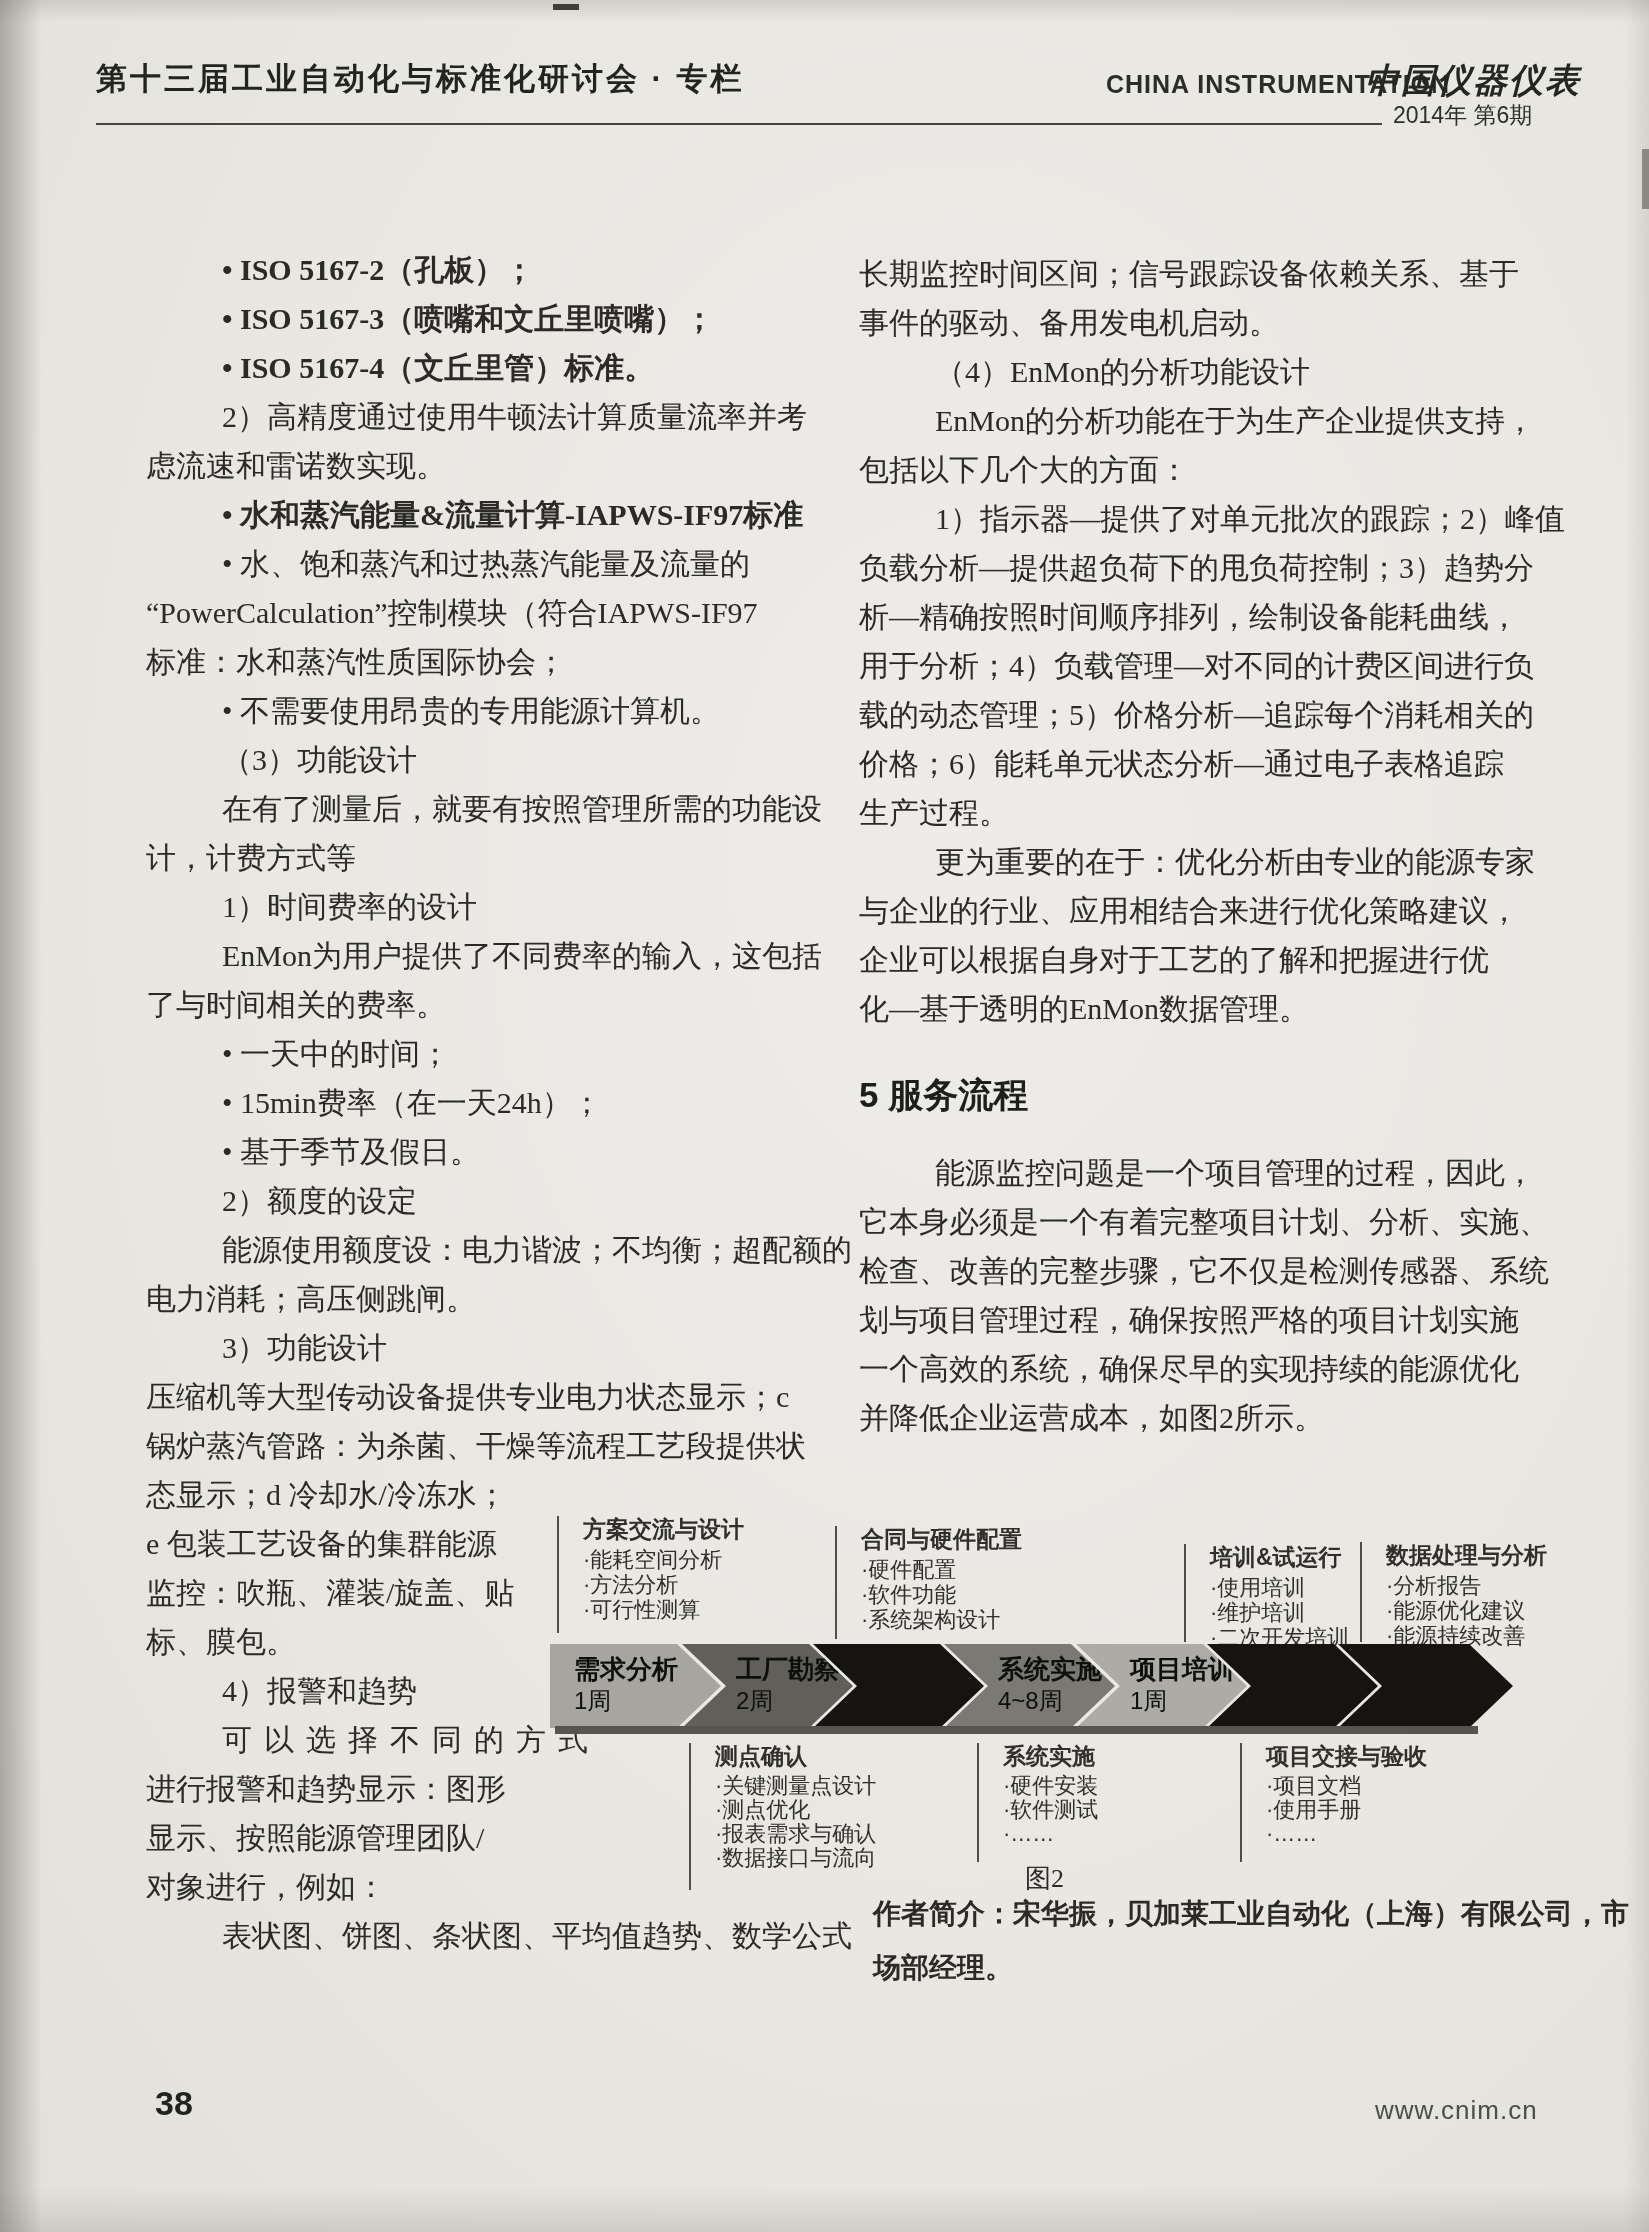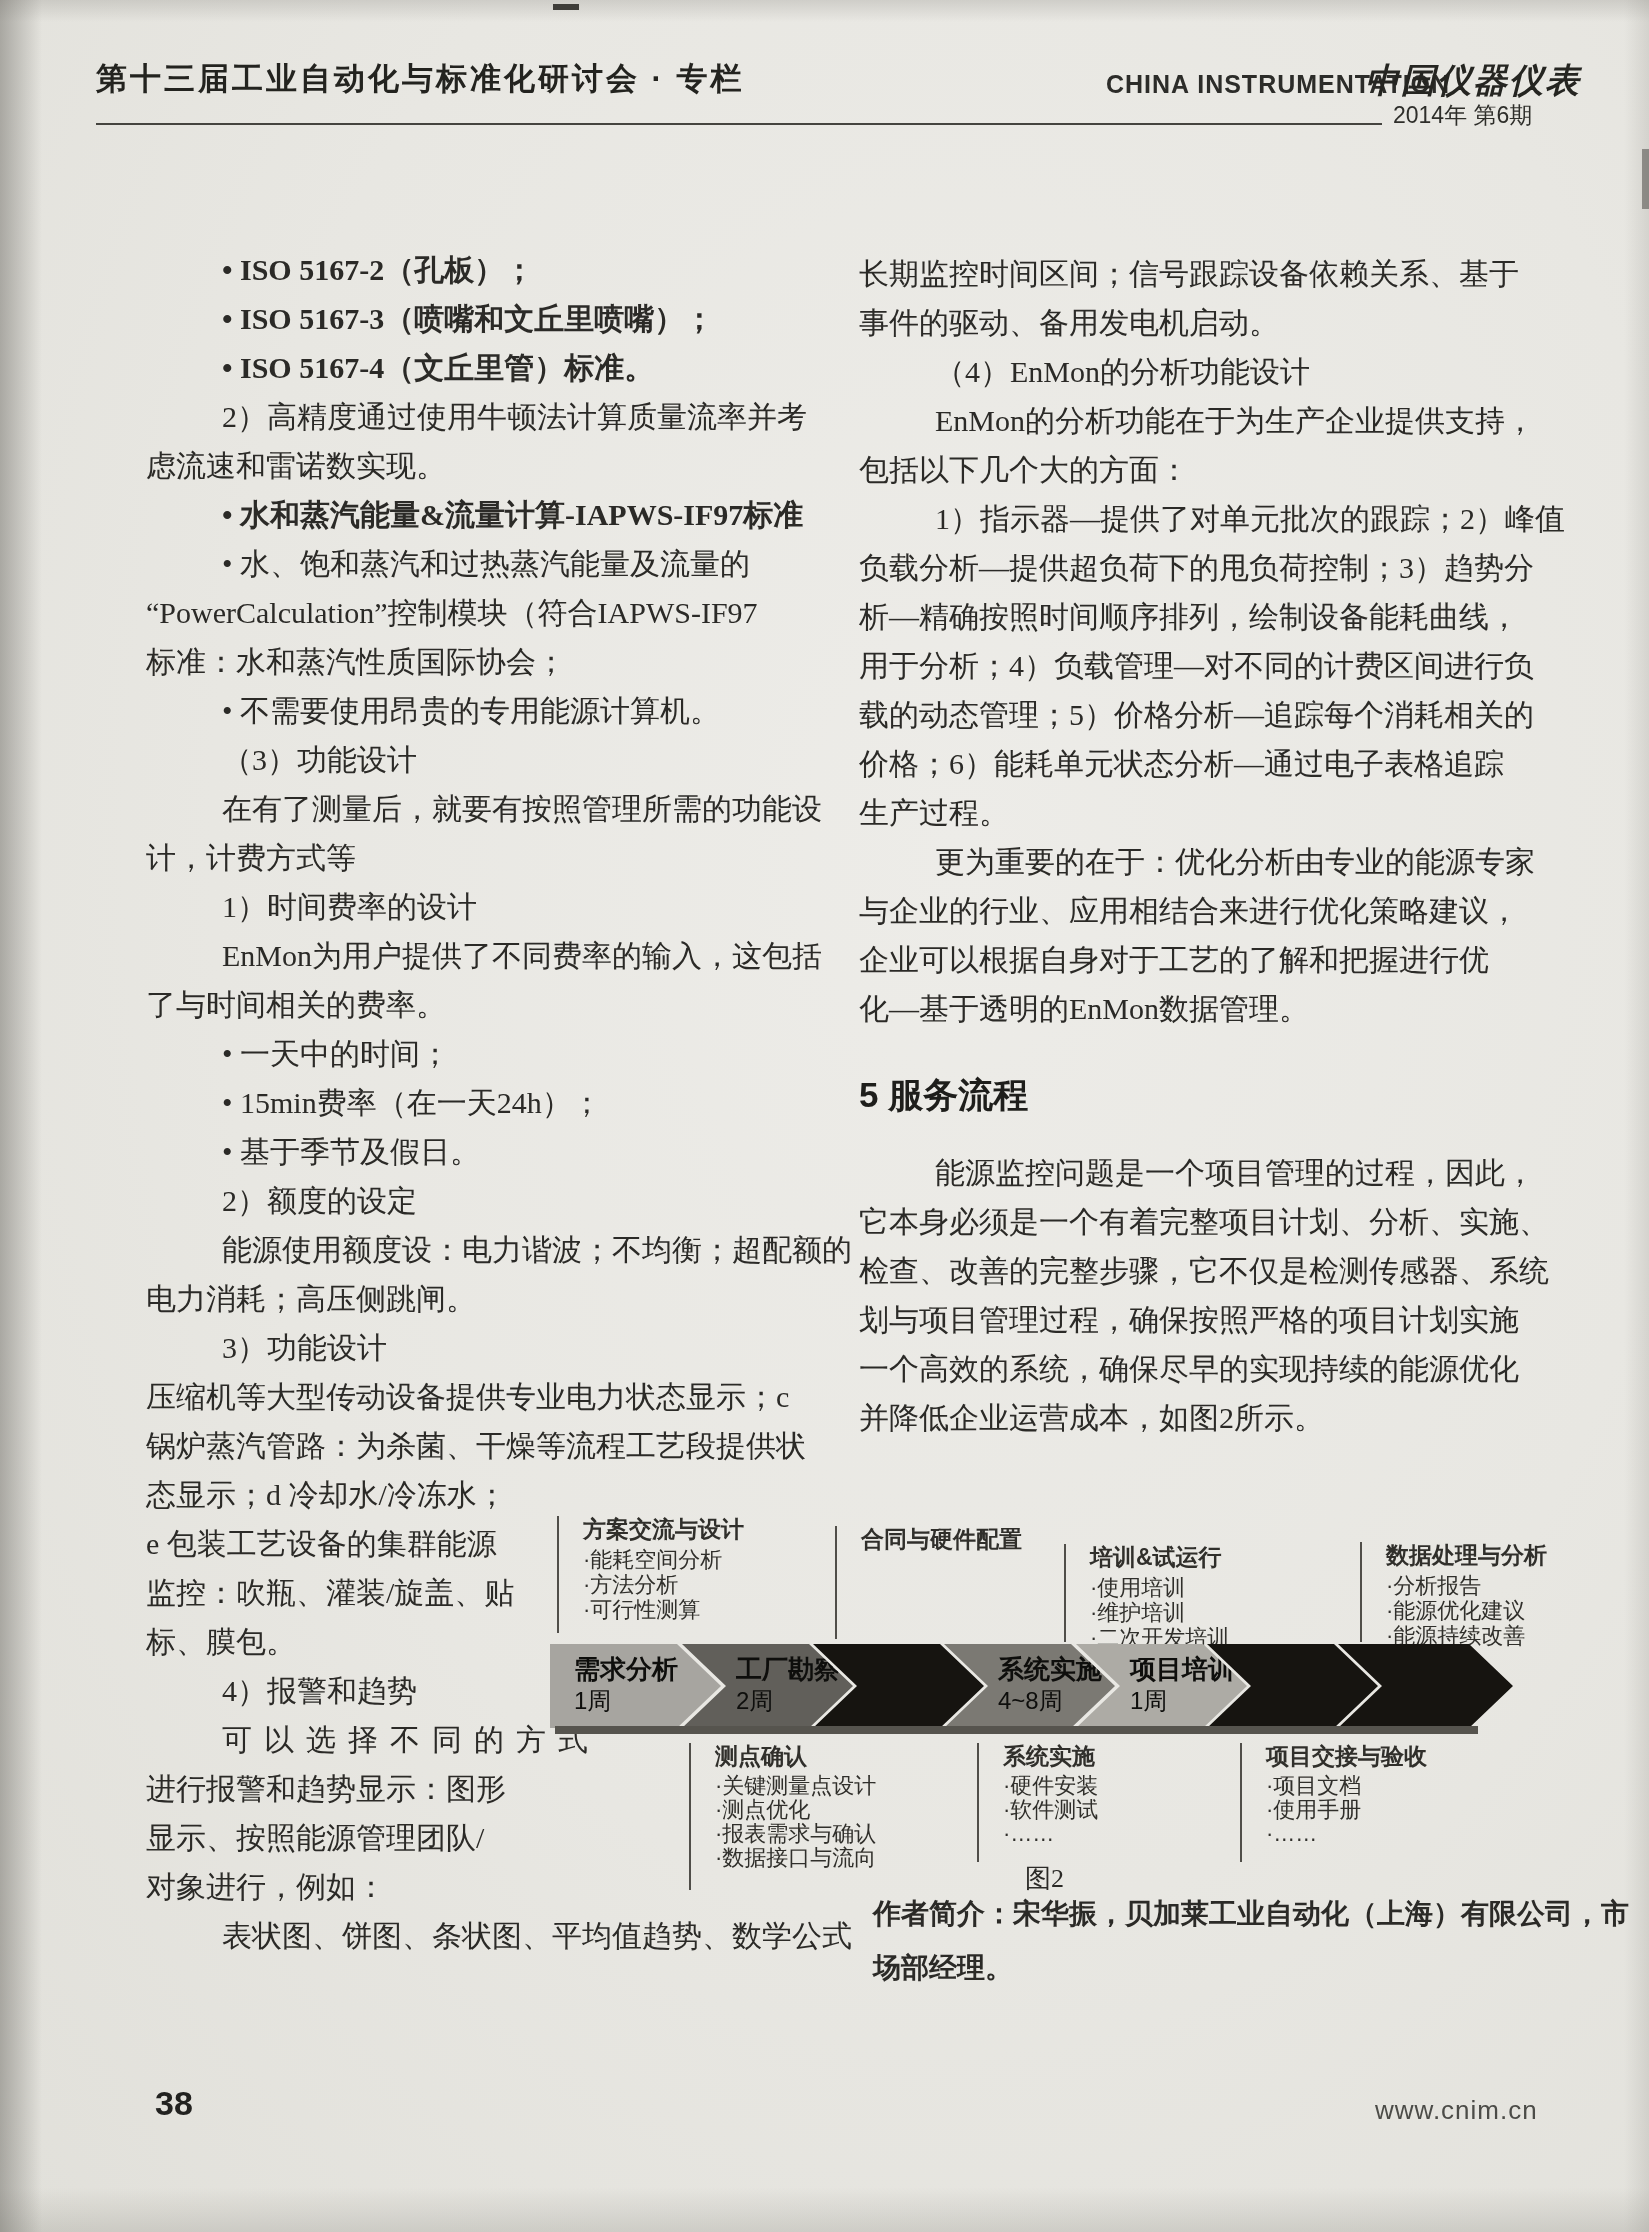--- a/index.html
+++ b/index.html
@@ -156,22 +156,28 @@
     <div class="fgroup" style="left:557px;top:1516px;height:117px">
       <div class="ftitle">方案交流与设计</div>
       <div>
           <div class="fitem">·能耗空间分析</div>
           <div class="fitem">·方法分析</div>
           <div class="fitem">·可行性测算</div>
         </div>
     </div>
     <div class="fgroup" style="left:835px;top:1526px;height:113px">
       <div class="ftitle">合同与硬件配置</div>
-    </div>
-    <div class="fgroup" style="left:1064px;top:1544px;height:98px">
+      <div>
+          <div class="fitem">·硬件配置</div>
+          <div class="fitem">·软件功能</div>
+          <div class="fitem">·系统架构设计</div>
+          <div class="fitem">·……</div>
+        </div>
+    </div>
+    <div class="fgroup" style="left:1184px;top:1544px;height:98px">
       <div class="ftitle">培训&amp;试运行</div>
       <div>
           <div class="fitem">·使用培训</div>
           <div class="fitem">·维护培训</div>
           <div class="fitem">·二次开发培训</div>
         </div>
     </div>
     <div class="fgroup" style="left:1360px;top:1542px;height:100px">
       <div class="ftitle">数据处理与分析</div>
       <div>

